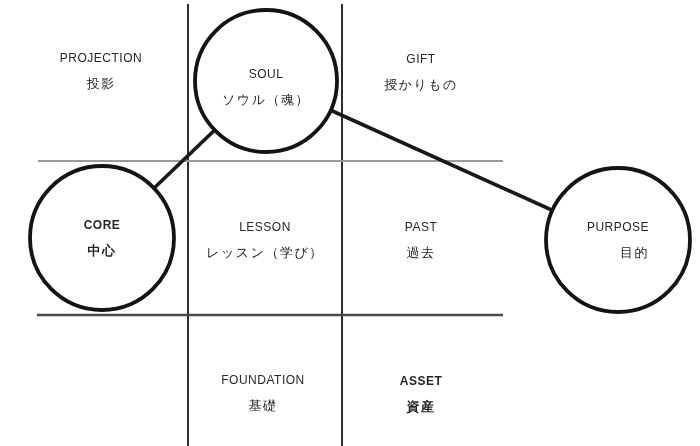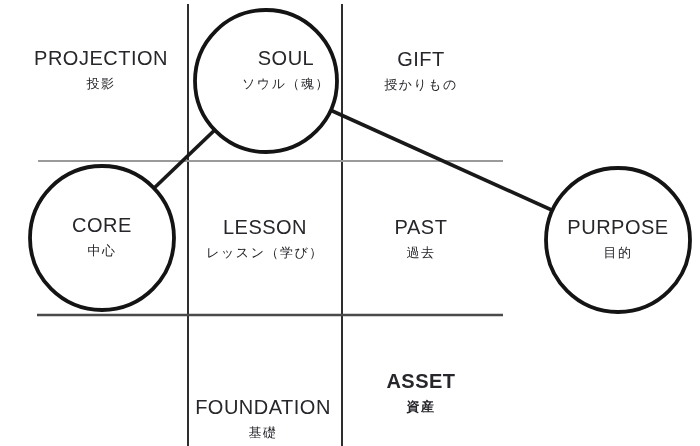--- a/index.html
+++ b/index.html
@@ -22,36 +22,36 @@
   }
   .label {
     position: absolute;
     transform: translate(-50%, -50%);
     text-align: center;
     color: #26262b;
     white-space: nowrap;
     line-height: 26px;
   }
   .label .en {
-    font-size: 20px;
+    font-size: 12px;
     letter-spacing: 0.5px;
   }
   .label .ja {
     font-size: 13px;
     letter-spacing: 1.5px;
   }
   
   .pos-projection { left: 101px; top: 71px; }
-  .pos-soul       { left: 266px; top: 71px; margin-left: 20px; }
+  .pos-soul       { left: 266px; top: 87px; }
   .pos-gift       { left: 421px; top: 72px; }
-  .pos-core       { left: 102px; top: 238px; }
+  .pos-core       { left: 102px; top: 238px; font-weight: bold; }
   .pos-lesson     { left: 265px; top: 240px; }
   .pos-past       { left: 421px; top: 240px; }
-  .pos-purpose    { left: 618px; top: 240px; }
-  .pos-foundation { left: 263px; top: 393px; margin-top: 27px; }
+  .pos-purpose    { left: 618px; top: 240px; text-align: right; }
+  .pos-foundation { left: 263px; top: 393px; }
   .pos-asset      { left: 421px; top: 394px; font-weight: bold; }
 </style>
 </head>
 <body>
 
 <div class="stage">
 
   <svg width="700" height="446" viewBox="0 0 700 446">
 
     <line x1="188" y1="4" x2="188" y2="446" stroke-width="2" stroke="#2e2e2e"></line>

